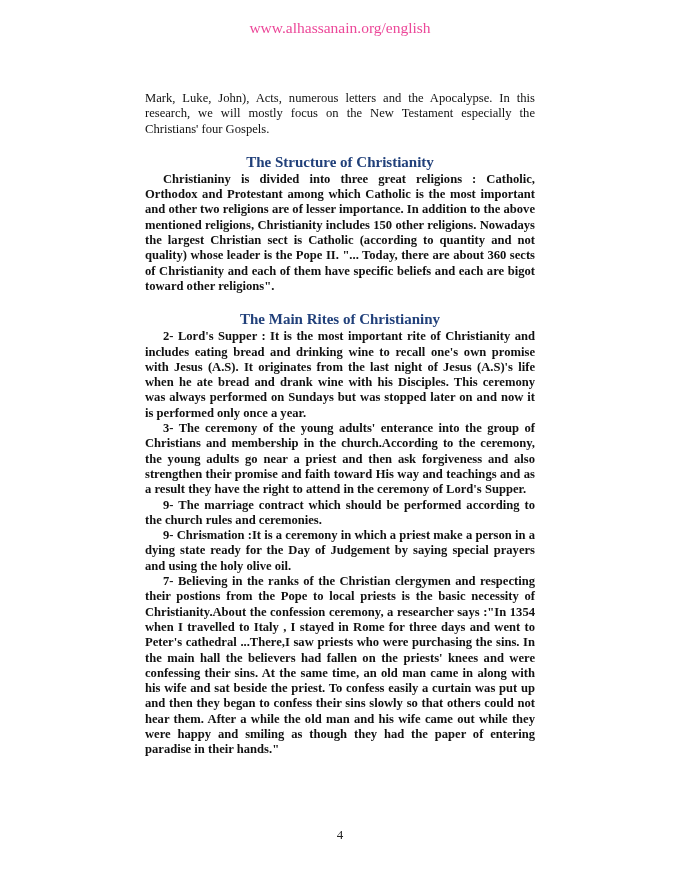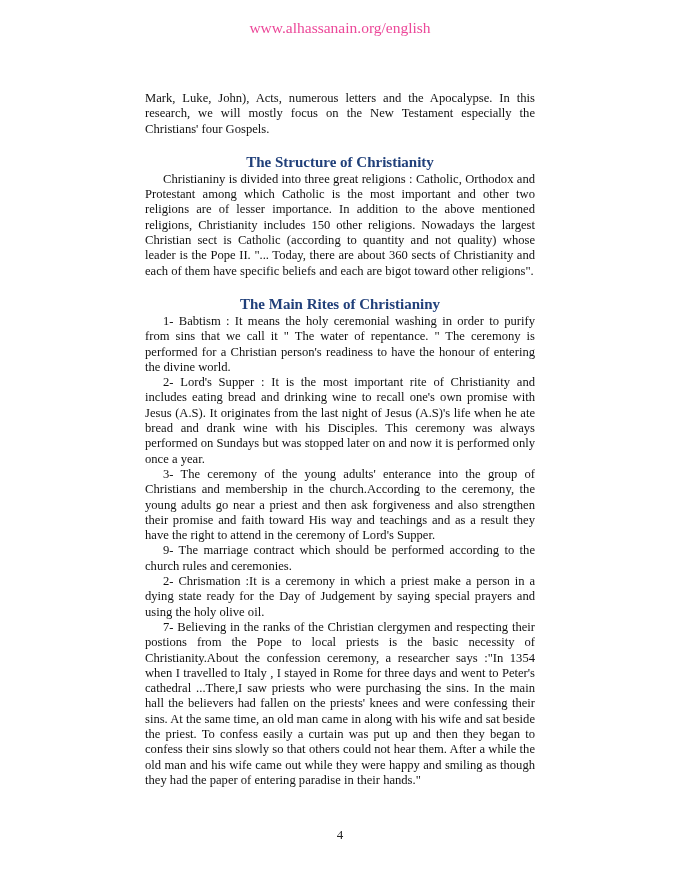--- a/index.html
+++ b/index.html
@@ -3,39 +3,38 @@
 <meta charset="utf-8">
 <style>
   html, body { margin: 0; padding: 0; background: #ffffff; }
   body { width: 680px; height: 880px; position: relative; overflow: hidden;
          font-family: "Liberation Serif", "DejaVu Serif", serif; color: #111; }
   .site-url { position: absolute; top: 19px; left: 0; width: 680px; text-align: center;
               font-size: 15.5px; color: #ec4899; }
   .content { position: absolute; top: 91px; left: 145px; width: 390px;
              font-size: 12.6px; line-height: 15.3px; text-align: justify; }
   .content p { margin: 0; }
-  .indent { text-indent: 18px; }
+  .indent { text-indent: 18px; font-weight: bold; }
   h2 { margin: 16px 0 1px 0; text-align: center; font-size: 15px; line-height: 18px;
        font-weight: bold; color: #21407a; }
   .page-number { position: absolute; top: 827px; left: 0; width: 680px; text-align: center;
                  font-size: 13px; color: #222; }
 </style>
 </head>
 <body>
 
 <div class="site-url">www.alhassanain.org/english</div>
 
 <div class="content">
   <p>Mark, Luke, John), Acts, numerous letters and the Apocalypse. In this research, we will mostly focus on the New Testament especially the Christians' four Gospels.</p>
 
   <h2>The Structure of Christianity</h2>
   <p class="indent">Christianiny is divided into three great religions : Catholic, Orthodox and Protestant among which Catholic is the most important and other two religions are of lesser importance. In addition to the above mentioned religions, Christianity includes 150 other religions. Nowadays the largest Christian sect is Catholic (according to quantity and not quality) whose leader is the Pope II. "... Today, there are about 360 sects of Christianity and each of them have specific beliefs and each are bigot toward other religions".</p>
 
   <h2>The Main Rites of Christianiny</h2>
-  <p class="indent">1- Babtism : It means the holy ceremonial washing in order to purify from sins that we call it " The water of repentance. " The ceremony is performed for a Christian person's readiness to have the honour of entering the divine world.</p>
   <p class="indent">2- Lord's Supper : It is the most important rite of Christianity and includes eating bread and drinking wine to recall one's own promise with Jesus (A.S). It originates from the last night of Jesus (A.S)'s life when he ate bread and drank wine with his Disciples. This ceremony was always performed on Sundays but was stopped later on and now it is performed only once a year.</p>
   <p class="indent">3- The ceremony of the young adults' enterance into the group of Christians and membership in the church.According to the ceremony, the young adults go near a priest and then ask forgiveness and also strengthen their promise and faith toward His way and teachings and as a result they have the right to attend in the ceremony of Lord's Supper.</p>
   <p class="indent">9- The marriage contract which should be performed according to the church rules and ceremonies.</p>
-  <p class="indent">2- Chrismation :It is a ceremony in which a priest make a person in a dying state ready for the Day of Judgement by saying special prayers and using the holy olive oil.</p>
+  <p class="indent">9- Chrismation :It is a ceremony in which a priest make a person in a dying state ready for the Day of Judgement by saying special prayers and using the holy olive oil.</p>
   <p class="indent">7- Believing in the ranks of the Christian clergymen and respecting their postions from the Pope to local priests is the basic necessity of Christianity.About the confession ceremony, a researcher says :"In 1354 when I travelled to Italy , I stayed in Rome for three days and went to Peter's cathedral ...There,I saw priests who were purchasing the sins. In the main hall the believers had fallen on the priests' knees and were confessing their sins. At the same time, an old man came in along with his wife and sat beside the priest. To confess easily a curtain was put up and then they began to confess their sins slowly so that others could not hear them. After a while the old man and his wife came out while they were happy and smiling as though they had the paper of entering paradise in their hands."</p>
 </div>
 
 <div class="page-number">4</div>
 
 </body></html>

